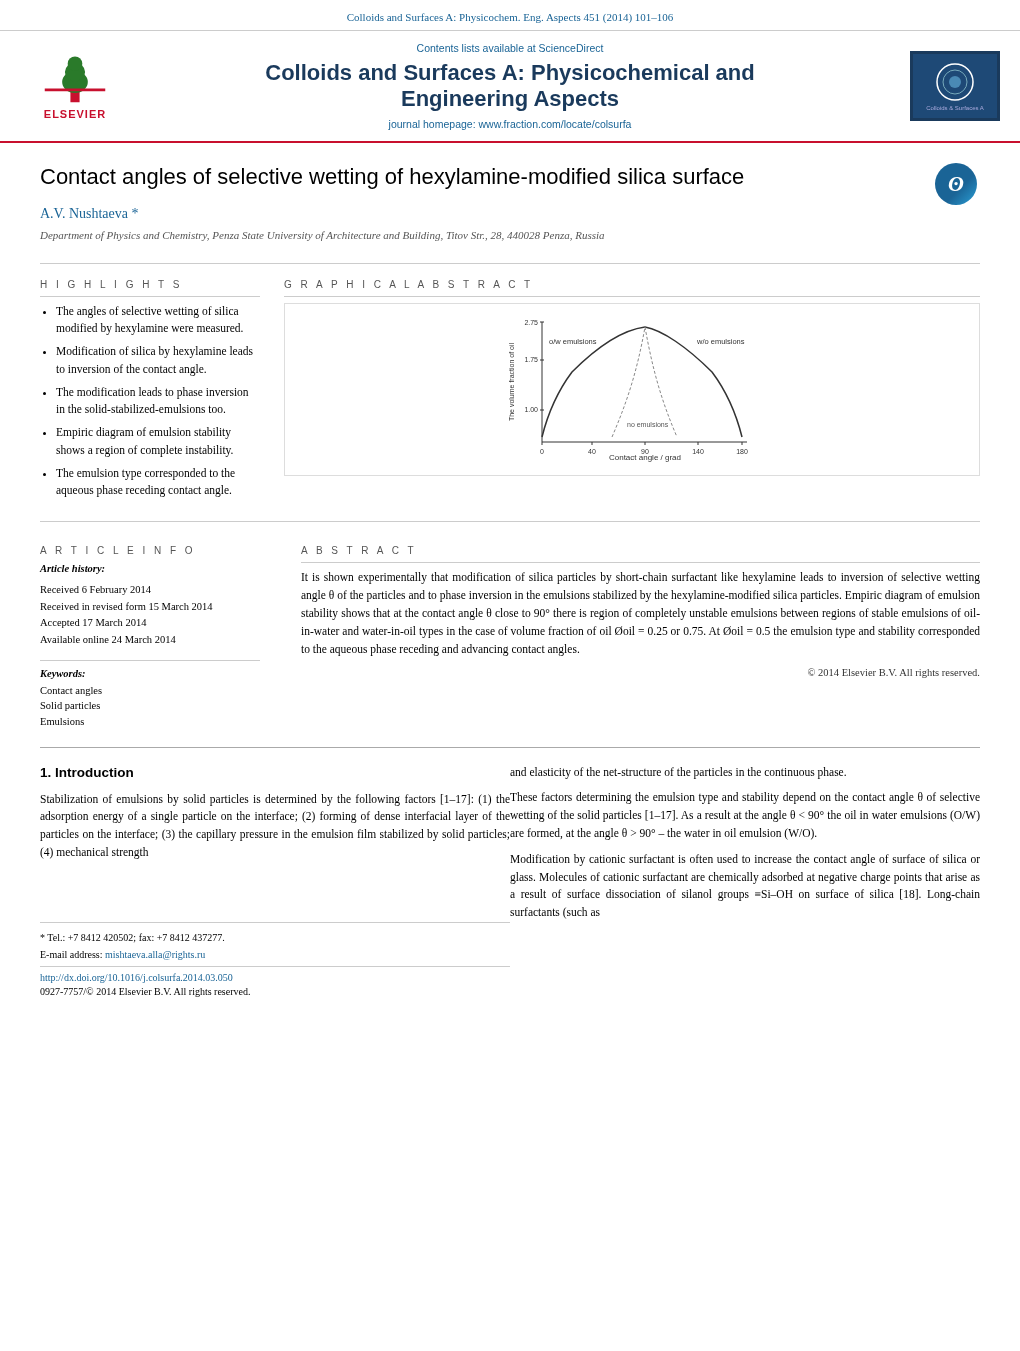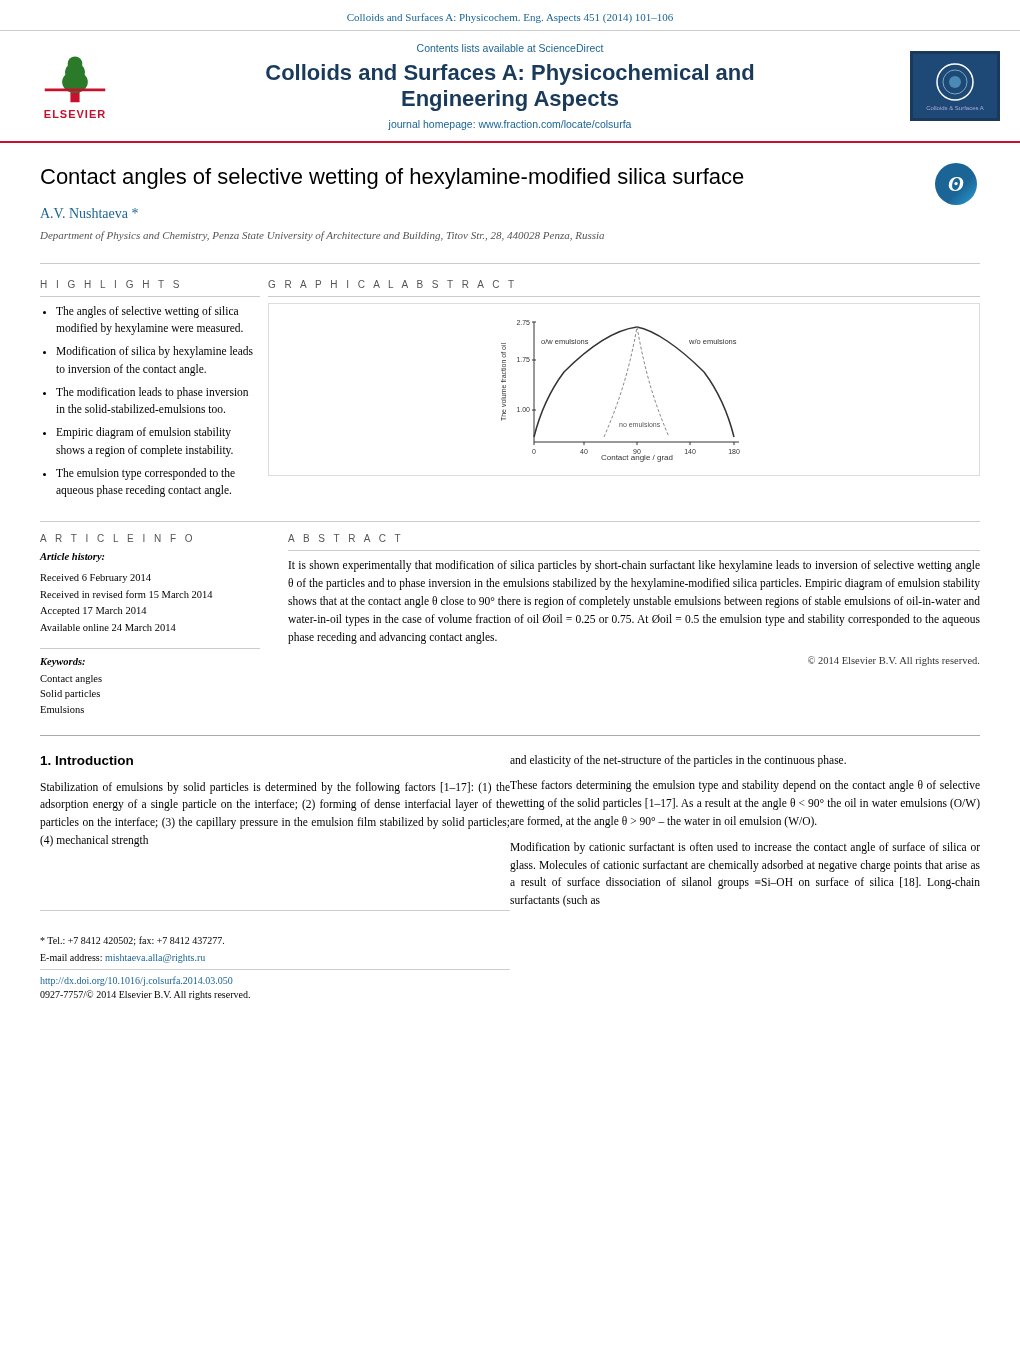--- a/index.html
+++ b/index.html
@@ -154,21 +154,21 @@
       color: #fff;
       font-size: 22px;
       font-family: Georgia, serif;
       font-style: italic;
       font-weight: bold;
     }
 
     
     .two-col {
       display: flex;
-      gap: 8px;
+      gap: 24px;
       margin-top: 14px;
     }
     .col-left {
       width: 220px;
       min-width: 220px;
     }
     .col-right {
       flex: 1;
     }
 
@@ -202,23 +202,23 @@
       padding: 8px;
       display: flex;
       align-items: center;
       justify-content: center;
       min-height: 120px;
     }
 
     
     .info-abstract-row {
       display: flex;
-      gap: 28px;
+      gap: 41px;
       margin-top: 16px;
-      padding-top: 10px;
+      padding-top: 22px;
       border-top: 1px solid #ccc;
     }
     .article-info-col {
       width: 220px;
       min-width: 220px;
       font-size: 11px;
     }
     .article-info-col .info-section-label {
       font-size: 10px;
       font-family: Arial, sans-serif;
@@ -295,21 +295,21 @@
       font-size: 11.5px;
       line-height: 1.55;
       text-align: justify;
       margin-bottom: 8px;
     }
 
     
     .footnote-area {
       margin-top: 20px;
       border-top: 1px solid #ccc;
-      padding-top: 23px;
+      padding-top: 8px;
       font-size: 10px;
     }
     .footnote-item {
       margin-bottom: 3px;
     }
     .doi-line {
       color: #1a6496;
       font-size: 10px;
     }
   </style>

